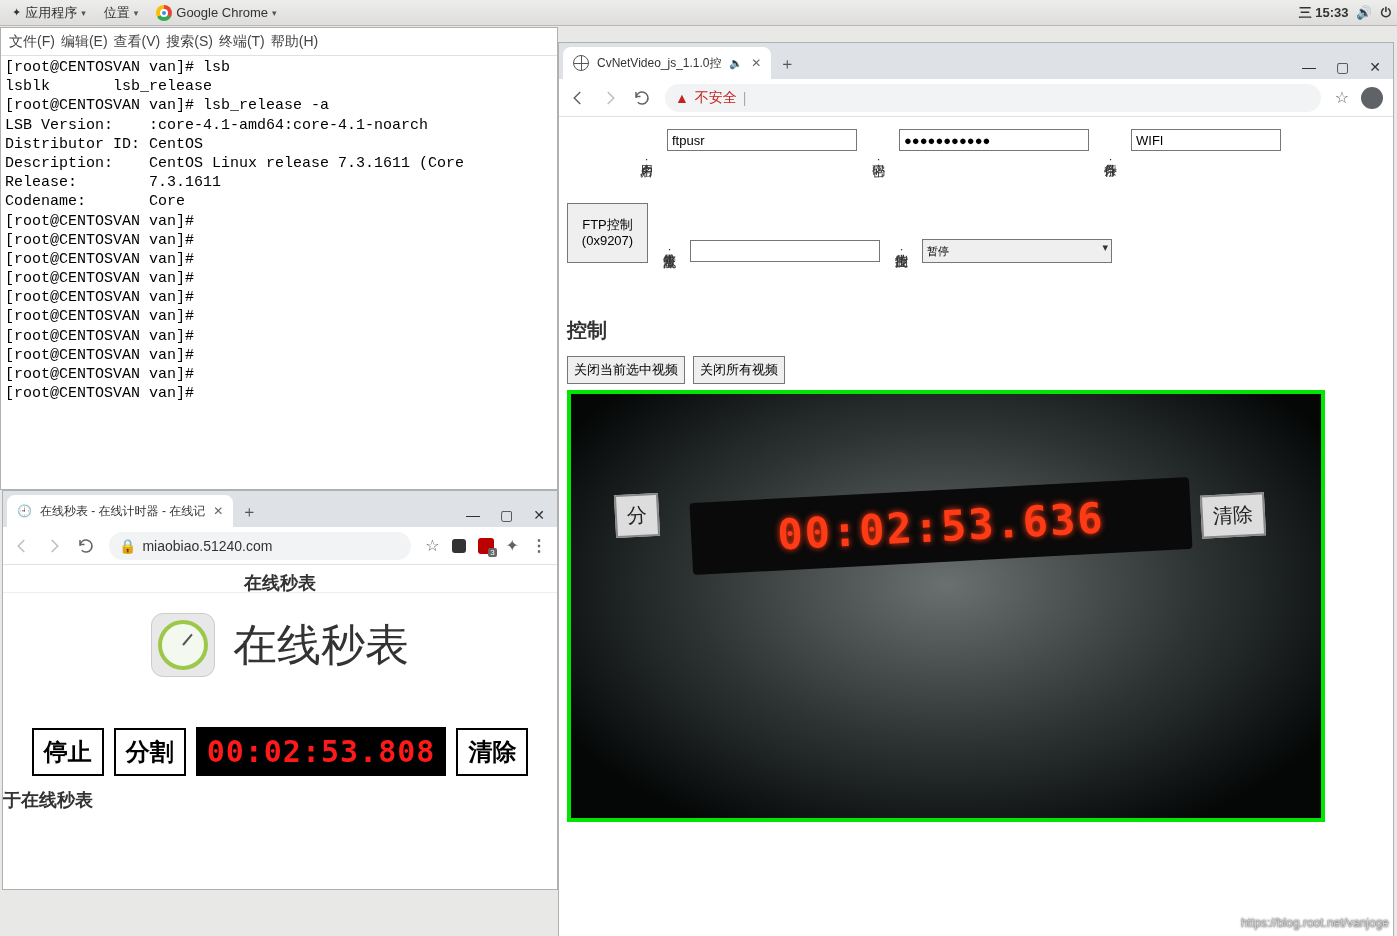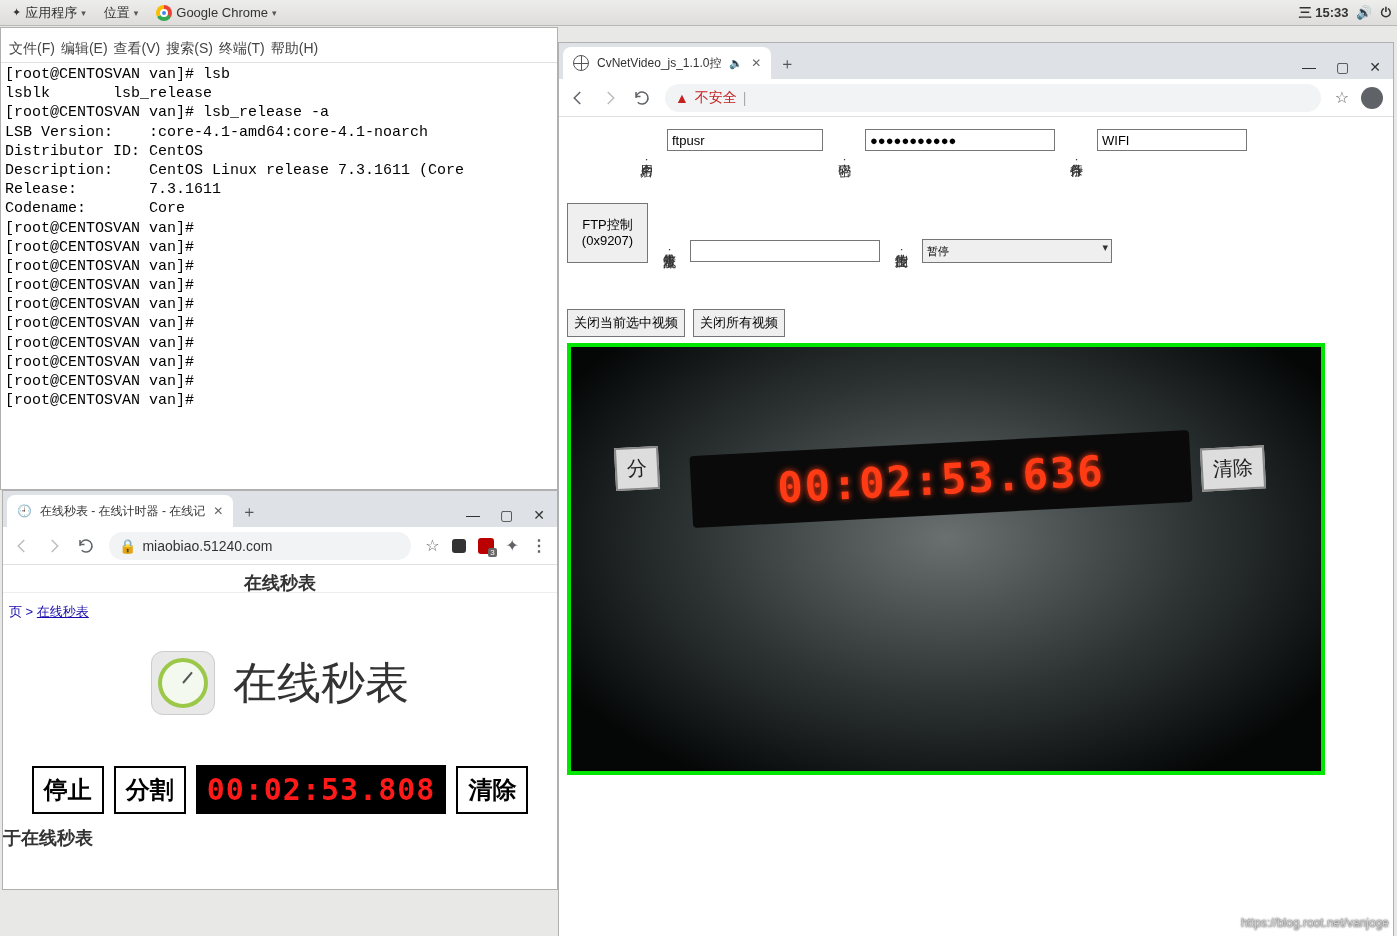--- a/index.html
+++ b/index.html
@@ -31,21 +31,20 @@
 }
 .term-title {
   height: 26px; background: linear-gradient(#f4f4f2,#e6e6e4);
   border-bottom: 1px solid #c8c8c6; color: #666; font-size: 12px;
   display: flex; align-items: center; justify-content: center;
 }
 .term-menu {
   height: 28px; display: flex; gap: 6px; align-items: center;
   padding: 0 8px; font-size: 14px; color: #444;
   border-bottom: 1px solid #e0e0de;
-  margin-top: 7px;
 }
 .term-body {
   flex: 1; background: #fff; color: #000;
   font-family: Liberation Mono, monospace; font-size: 15px;
   padding: 2px 4px; white-space: pre; overflow: hidden; line-height: 1.28;
 }
 
 
 .chrome-r {
   position: absolute; left: 558px; top: 42px; width: 836px; height: 895px;
@@ -235,37 +234,38 @@
       <span style="color:#aaa">|</span>
     </div>
     <div class="url-end">
       <span style="color:#5f6368">☆</span>
       <span style="width:22px;height:22px;border-radius:50%;background:#5f6368;display:inline-block"></span>
     </div>
   </div>
   <div class="content-r">
     <div class="form-row" style="margin-left:70px">
       <div class="vlabel">用户名:</div>
-      <input class="tx" style="width: 156px;" value="ftpusr">
+      <input class="tx" style="width: 190px;" value="ftpusr">
       <div class="vlabel">密码:</div>
       <input class="tx" style="width: 190px;" value="●●●●●●●●●●●">
       <div class="vlabel">行条件:</div>
       <input class="tx" style="width: 150px;" value="WIFI">
     </div>
     <div class="form-row">
       <button class="btn" style="width:81px;height:60px;white-space:normal;line-height:1.2">FTP控制 (0x9207)</button>
       <div class="vlabel" style="min-height:96px">应答流水号:</div>
       <input class="tx" style="width: 190px; align-self: center;" value="">
       <div class="vlabel" style="min-height:96px">上传控制:</div>
       <span class="sel-wrap" style="align-self:center">
         <select class="sel" style="width:190px">
           <option>暂停</option>
         </select>
       </span>
     </div>
+    <h3 class="ctl">控制</h3>
     <div class="ctl-btns">
       <button class="btn">关闭当前选中视频</button>
       <button class="btn">关闭所有视频</button>
     </div>
     <div class="video-frame">
       <div class="vf-inner"></div>
       <div class="vf-btn" style="left:44px">分</div>
       <div class="vf-led">00:02:53.636</div>
       <div class="vf-btn" style="left:630px">清除</div>
     </div>
@@ -305,24 +305,20 @@
       <span style="width:14px;height:14px;background:#333;border-radius:3px;display:inline-block"></span>
       <span style="width:16px;height:16px;background:#b00;border-radius:3px;display:inline-block;position:relative">
           <span style="position:absolute;right:-3px;bottom:-3px;font-size:8px;background:#666;color:#fff;padding:0 2px;border-radius:2px">3</span>
         </span>
       <span style="color:#5f6368">✦</span>
       <span style="color:#5f6368;font-weight:bold">⋮</span>
     </div>
   </div>
   <div class="sw-content">
     <div class="sw-titlebar">在线秒表</div>
-    <div class="bc">
-      <span style="color:#1a0dab">页 &gt;</span>
-      <a>在线秒表</a>
-    </div>
     <div class="sw-hero">
       <div class="clock-icon">
           <div class="clock-face"></div>
         </div>
       <h1>在线秒表</h1>
     </div>
     <div class="sw-row">
       <button class="big-btn">停止</button>
       <button class="big-btn">分割</button>
       <div class="sw-display">00:02:53.808</div>

